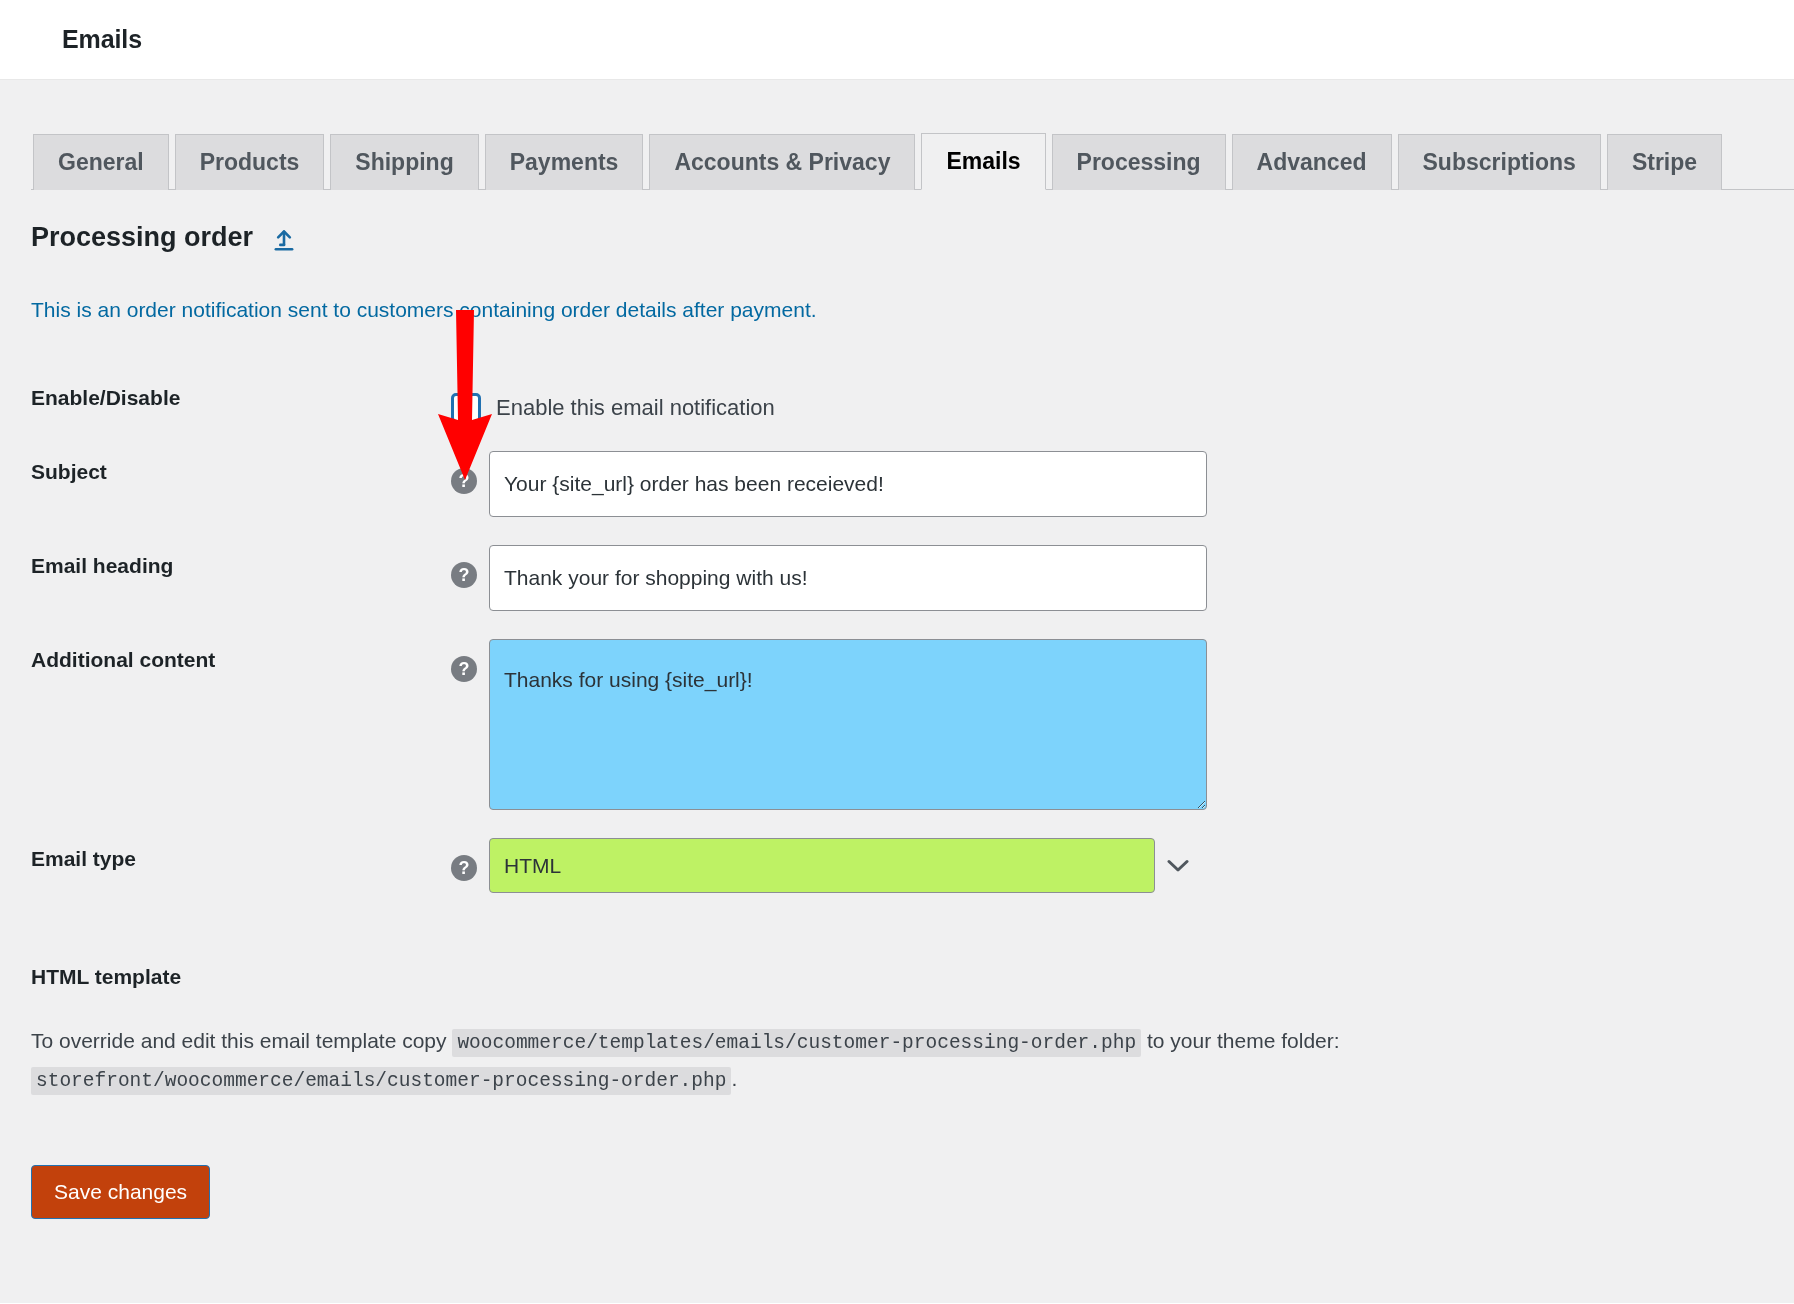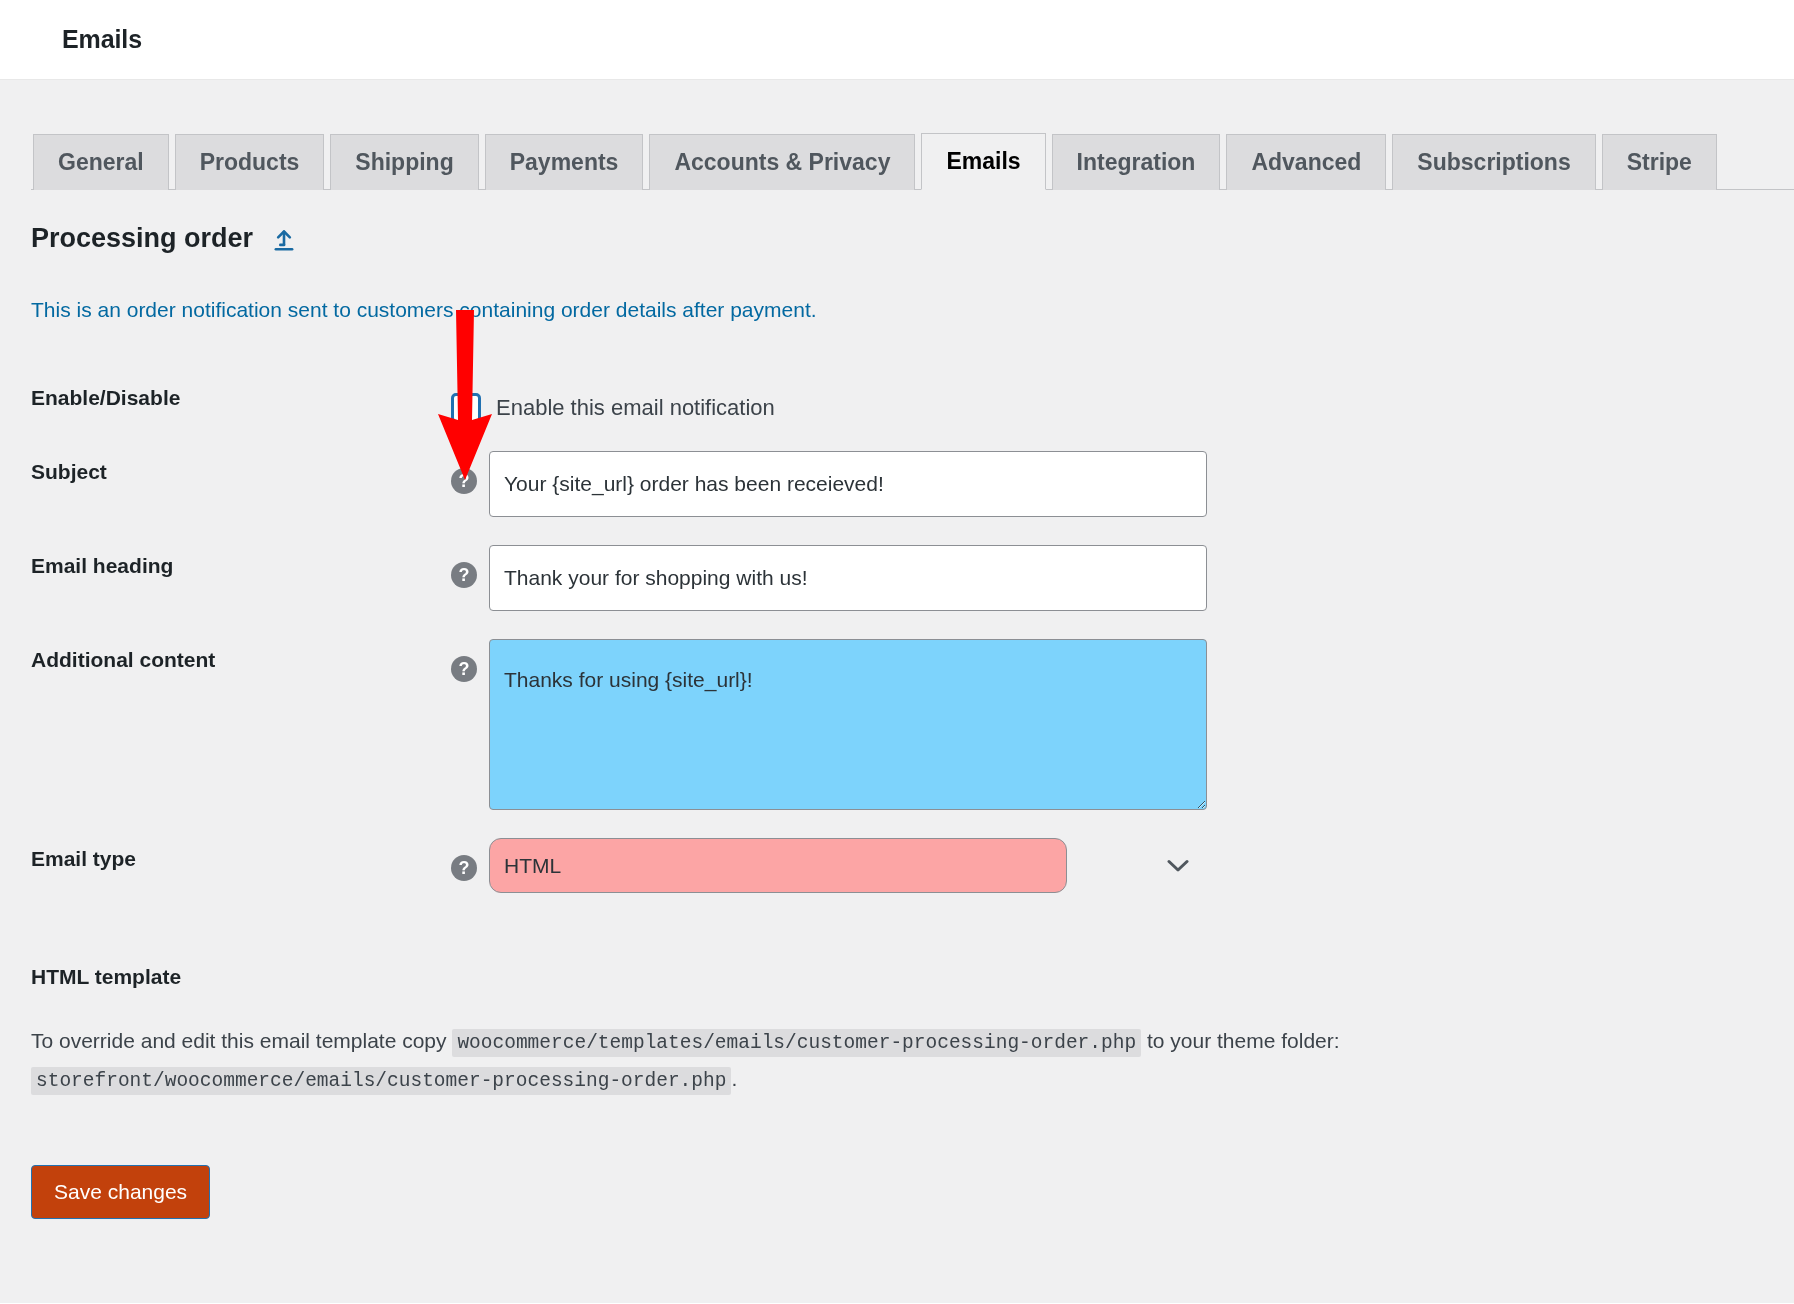--- a/index.html
+++ b/index.html
@@ -75,21 +75,21 @@
     border-bottom: 1px solid #f0f0f1;
   }
 
   
   .content {
     padding-left: 31px;
     padding-right: 31px;
   }
   .section-head {
     display: flex;
-    align-items: flex-end;
+    align-items: center;
     gap: 16px;
     margin-top: 30px;
     margin-bottom: 0;
   }
   .section-title {
     font-size: 27px;
     font-weight: bold;
     color: #1d2327;
     margin: 0;
     line-height: 1.3;
@@ -182,29 +182,29 @@
     background: #7dd3fc;
     outline: none;
     resize: vertical;
     line-height: 1.35;
   }
   .select-wrap {
     position: relative;
     width: 718px;
   }
   .sel-input {
-    width: 578px;
+    width: 666px;
     height: 55px;
     font-size: 21px;
     font-family: "Liberation Sans", sans-serif;
     color: #2c3338;
     padding: 4px 40px 4px 14px;
     border: 1px solid #8c8f94;
-    border-radius: 12px;
-    background: #fca5a5;
+    border-radius: 4px;
+    background: #bef264;
     appearance: none;
     -webkit-appearance: none;
     outline: none;
     cursor: pointer;
   }
   .sel-arrow {
     position: absolute;
     right: 18px;
     top: 50%;
     transform: translateY(-50%);
@@ -295,21 +295,21 @@
 <div class="page">
 
   <div class="tabwrap">
     <nav class="tabs">
       <a class="tab">General</a>
       <a class="tab">Products</a>
       <a class="tab">Shipping</a>
       <a class="tab">Payments</a>
       <a class="tab">Accounts &amp; Privacy</a>
       <a class="tab active">Emails</a>
-      <a class="tab">Integration</a>
+      <a class="tab">Processing</a>
       <a class="tab">Advanced</a>
       <a class="tab">Subscriptions</a>
       <a class="tab">Stripe</a>
     </nav>
   </div>
 
   <div class="content">
 
     
     <div class="section-head">

